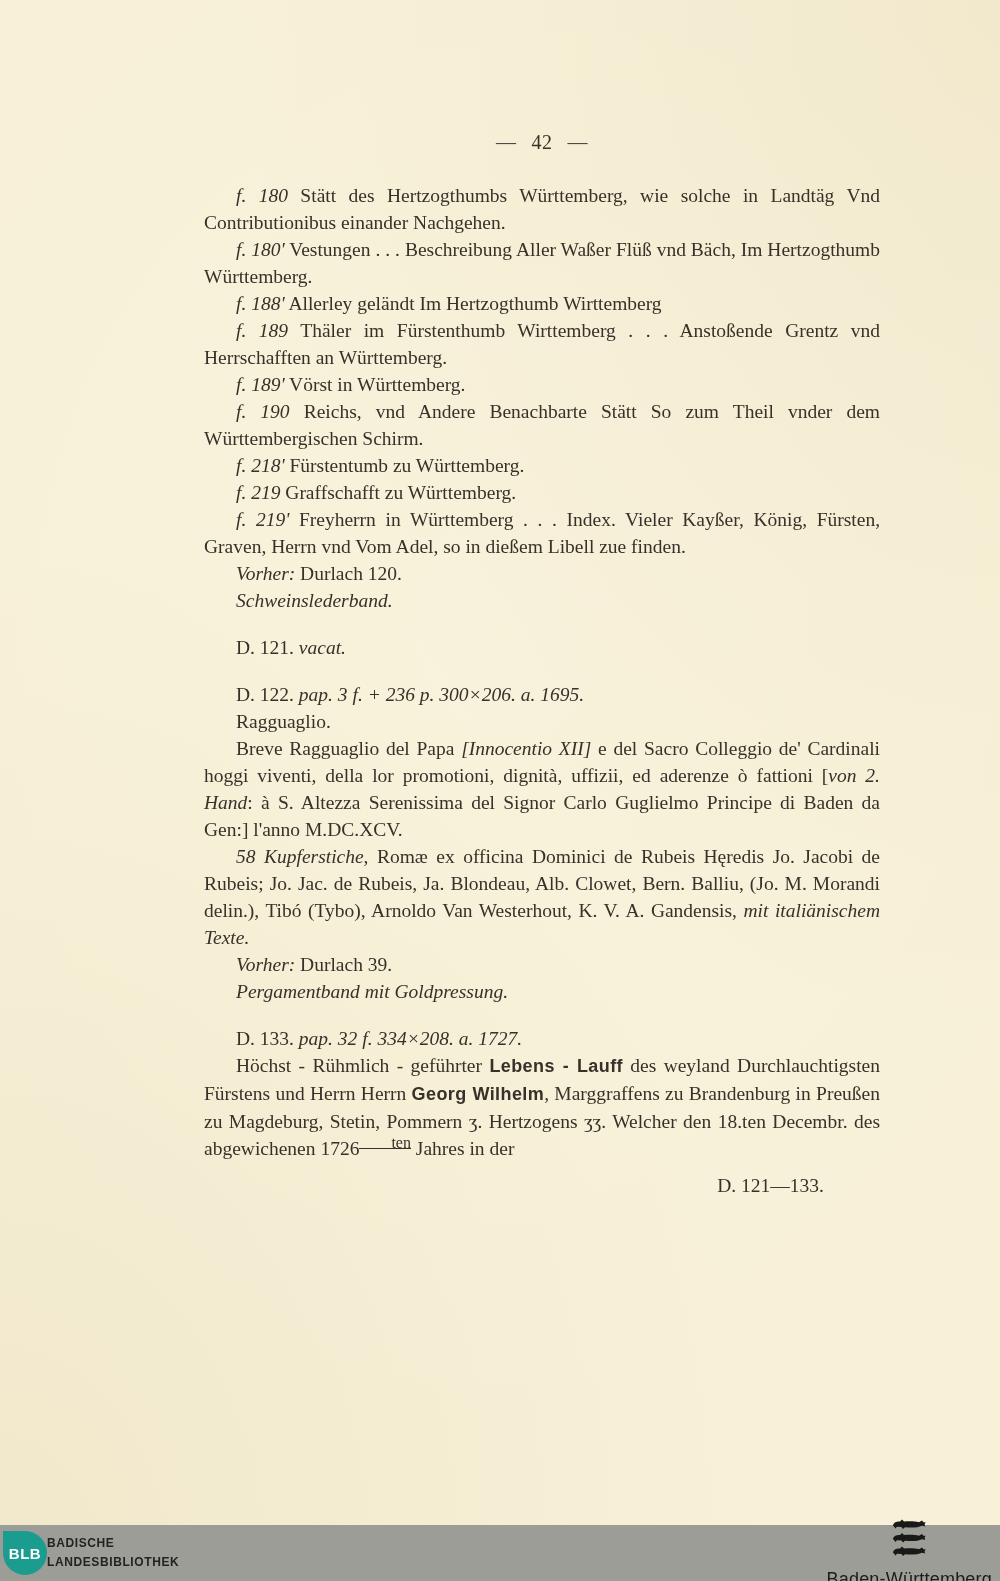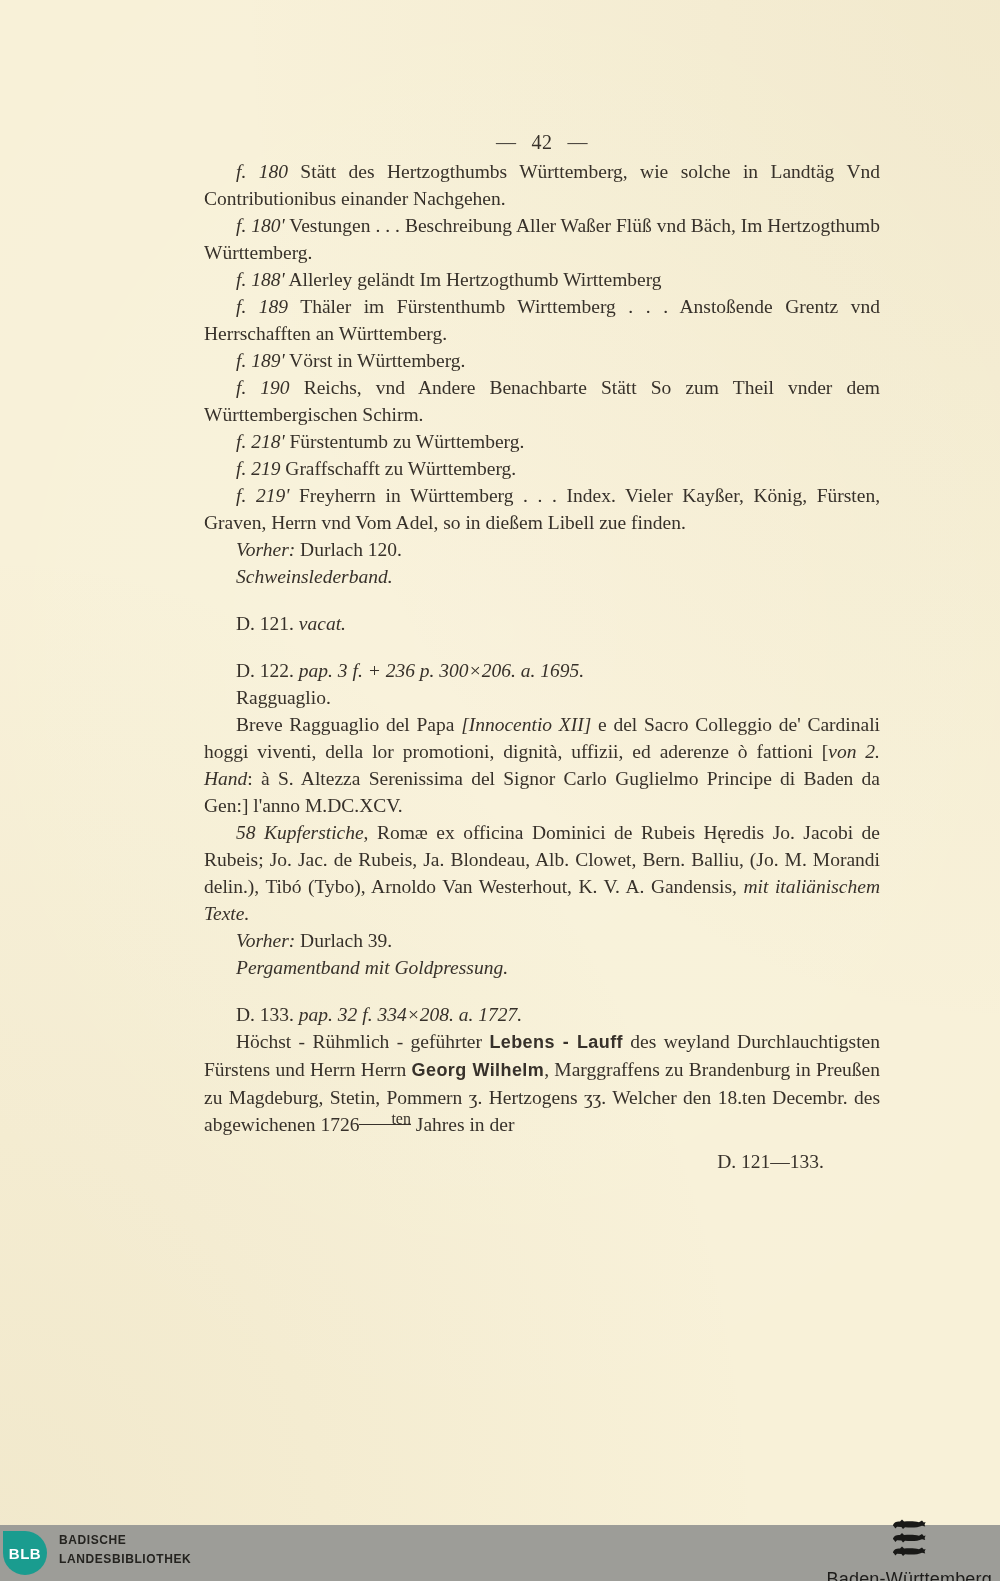--- a/index.html
+++ b/index.html
@@ -14,21 +14,21 @@
     overflow:hidden;
     font-family:"Liberation Serif","DejaVu Serif",serif;
     color:#37312a;
   }
   .page-header{
     position:absolute;top:131px;left:204px;width:676px;
     text-align:center;font-size:20px;letter-spacing:0.5px;
   }
   .page-header .dash{margin:0 15px;color:#45403a;}
   .text-block{
-    position:absolute;top:158px;left:204px;width:676px;
+    position:absolute;top:182px;left:204px;width:676px;
     font-size:19.5px;line-height:27px;text-align:justify;
   }
   .text-block p{margin:0;text-indent:32px;}
   .text-block p.gap{margin-top:20px;}
   .text-block p.right{text-align:right;text-indent:0;margin-top:10px;padding-right:56px;}
   .s-i{font-style:italic;}
   .s-b{
     font-family:"Liberation Sans","DejaVu Sans",sans-serif;
     font-weight:600;font-size:18px;letter-spacing:0.4px;
   }
@@ -36,21 +36,21 @@
     display:inline-block;vertical-align:super;
     font-size:16px;line-height:10px;
     border-bottom:1.5px solid currentColor;
   }
   .footer{
     position:absolute;left:0;bottom:0;width:1000px;height:56px;
     background:#9d9d98;
     display:flex;align-items:center;justify-content:space-between;
     font-family:"Liberation Sans","DejaVu Sans",sans-serif;
   }
-  .footer-left{display:flex;align-items:flex-start;gap:12px;padding-left:3px;}
+  .footer-left{display:flex;align-items:center;padding-left:3px;}
   .blb-logo{
     width:44px;height:44px;
     border-radius:0 50% 50% 50%;
     display:flex;align-items:center;justify-content:center;
     color:#ffffff;font-weight:700;font-size:15px;letter-spacing:0.5px;
   }
   .lib-name{
     font-weight:700;font-size:12px;line-height:19px;
     letter-spacing:0.6px;color:#24231f;
   }

